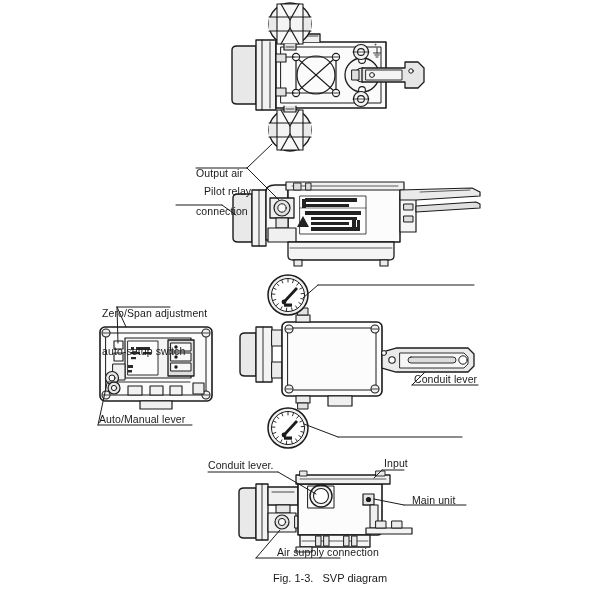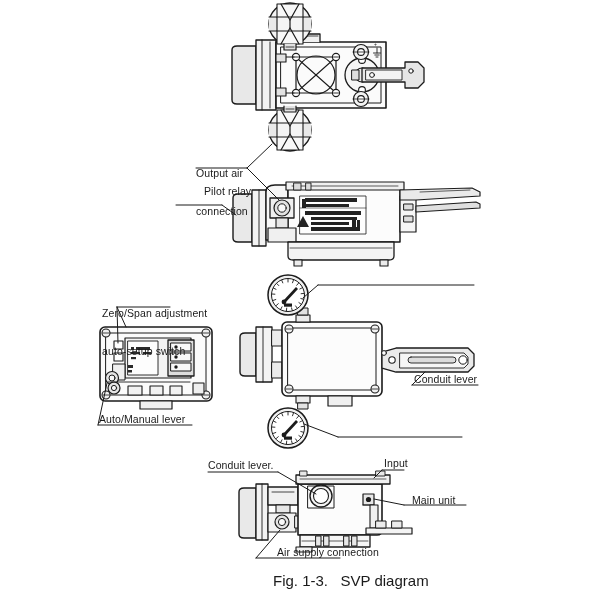--- a/index.html
+++ b/index.html
@@ -2,21 +2,21 @@
 <html><head>
 <meta charset="utf-8">
 <style>
   html,body{margin:0;padding:0;background:#ffffff;}
   body{width:600px;height:600px;overflow:hidden;
        font-family:"Liberation Sans", sans-serif;color:#111;}
   #stage{position:relative;width:600px;height:500px;}
   svg#fig{position:absolute;left:0;top:0;width:600px;height:600px;display:block;}
   .lbl{position:absolute;font-size:10.5px;line-height:12.5px;color:#1a1a1a;
        white-space:pre;letter-spacing:0.1px;}
-  .caption{position:absolute;font-size:15px;color:#1a1a1a;white-space:pre;padding-left:17px;}
+  .caption{position:absolute;font-size:11px;color:#1a1a1a;white-space:pre;padding-left:17px;}
 </style>
 </head>
 <body>
 
 <div id="stage">
 
 <svg id="fig" viewBox="0 0 600 600">
   <defs>
     <g id="pipeFitting">
 

